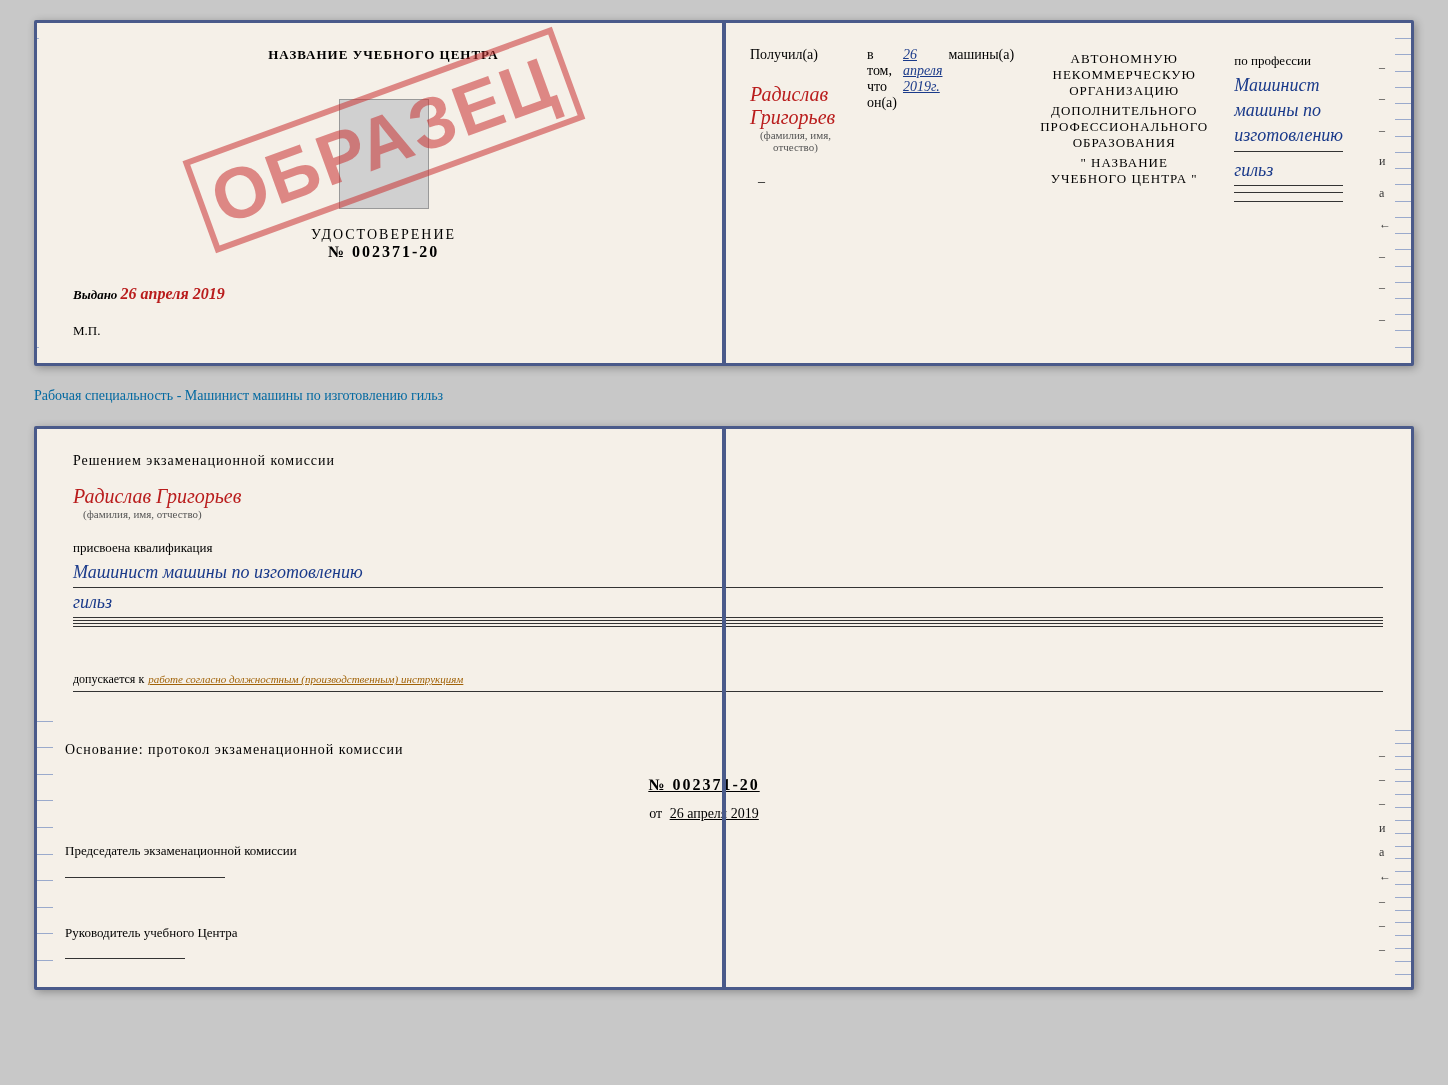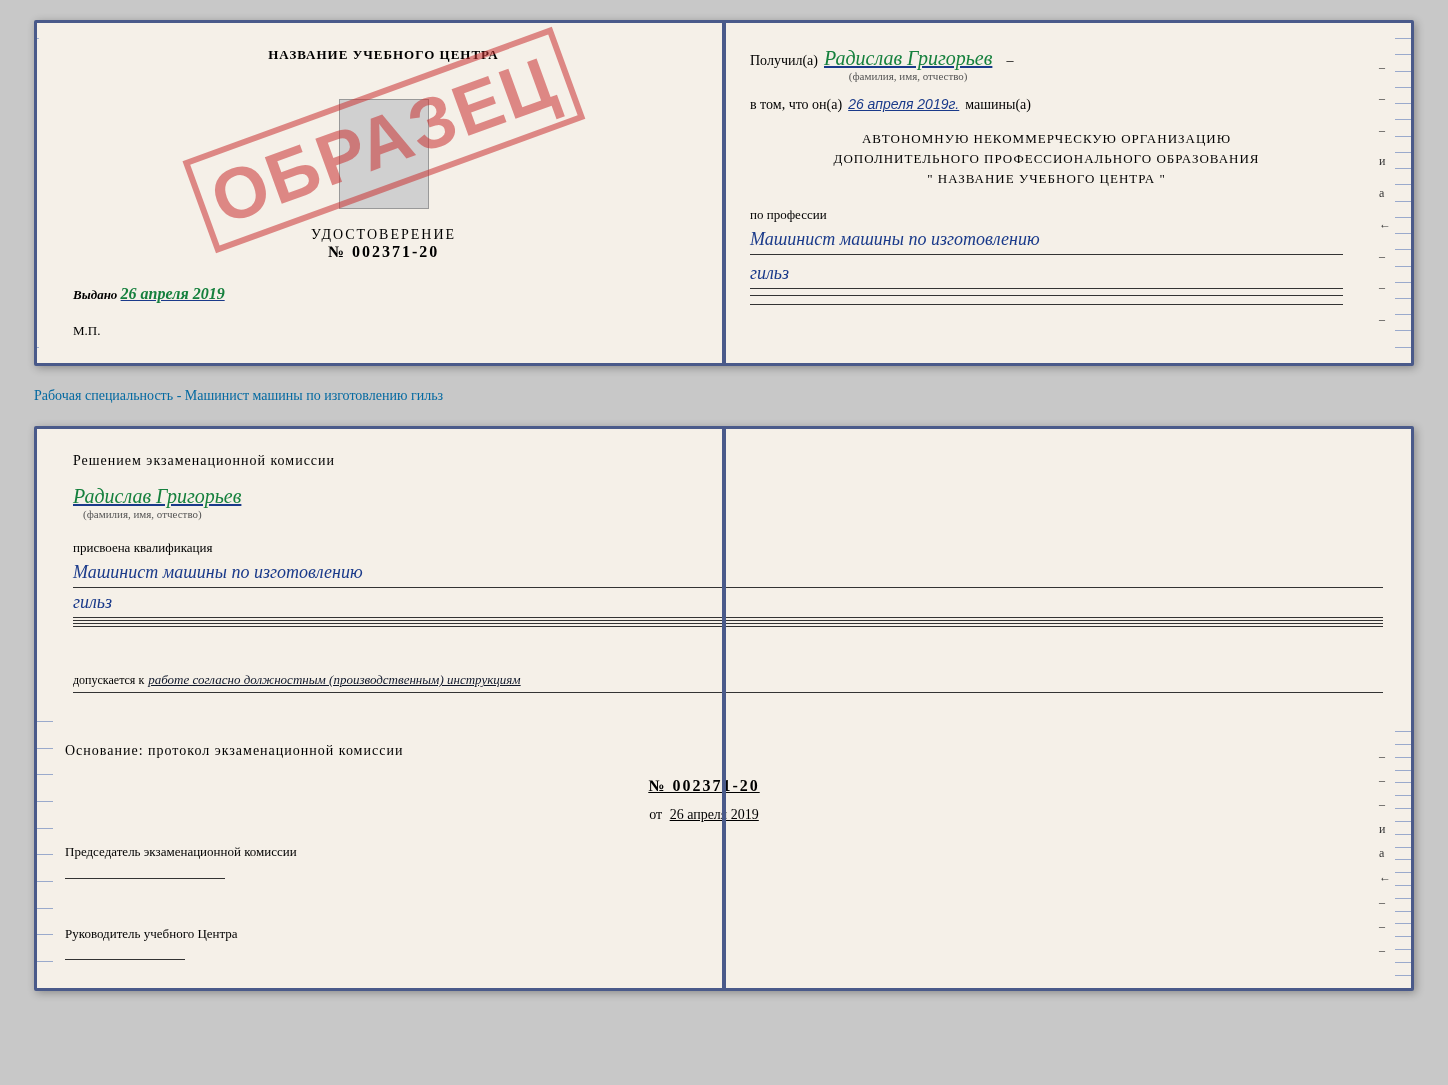--- a/index.html
+++ b/index.html
@@ -133,39 +133,37 @@
 
     .mp-label {
       margin-top: 10px;
       font-size: 13px;
       font-weight: normal;
     }
 
     
     .top-right {
       display: flex;
-      flex-direction: column;
-      gap: 14px;
+      gap: 26px;
       padding-right: 28px;
     }
 
     .received-line {
       font-size: 14px;
       display: flex;
       align-items: baseline;
       gap: 6px;
       flex-wrap: wrap;
     }
 
     .handwritten {
       font-family: 'Palatino Linotype', Palatino, serif;
       font-style: italic;
       font-size: 16px;
-      color: #15803d;
-      text-decoration: underline;
+      color: #b91c1c;
       text-decoration-color: #1a3a8a;
     }
 
     .handwritten-small {
       font-size: 11px;
       color: #555;
       font-style: normal;
       text-decoration: none;
       text-align: center;
       display: block;
@@ -178,21 +176,21 @@
     }
 
     .date-line {
       font-size: 14px;
       display: flex;
       align-items: baseline;
       gap: 6px;
     }
 
     .handwritten-date {
-      font-family: Liberation Sans, sans-serif;
+      font-family: Liberation Serif, serif;
       font-style: italic;
       font-size: 14px;
       color: #1a3a8a;
       text-decoration: underline;
     }
 
     .org-block {
       display: flex;
       flex-direction: column;
       gap: 4px;
@@ -299,22 +297,22 @@
 
     .director-sign-line {
       border-bottom: 1px solid #333;
       width: 120px;
       margin: 16px 0 4px 0;
     }
 
     .allowed-value {
       font-family: 'Palatino Linotype', Palatino, serif;
       font-style: italic;
-      font-size: 13px;
-      color: #0f172a;
+      font-size: 11px;
+      color: #a16207;
       text-decoration: underline;
     }
 
     .top-doc {
       min-height: 320px;
     }
 
     .bottom-doc {
       min-height: 340px;
       flex-direction: column;

